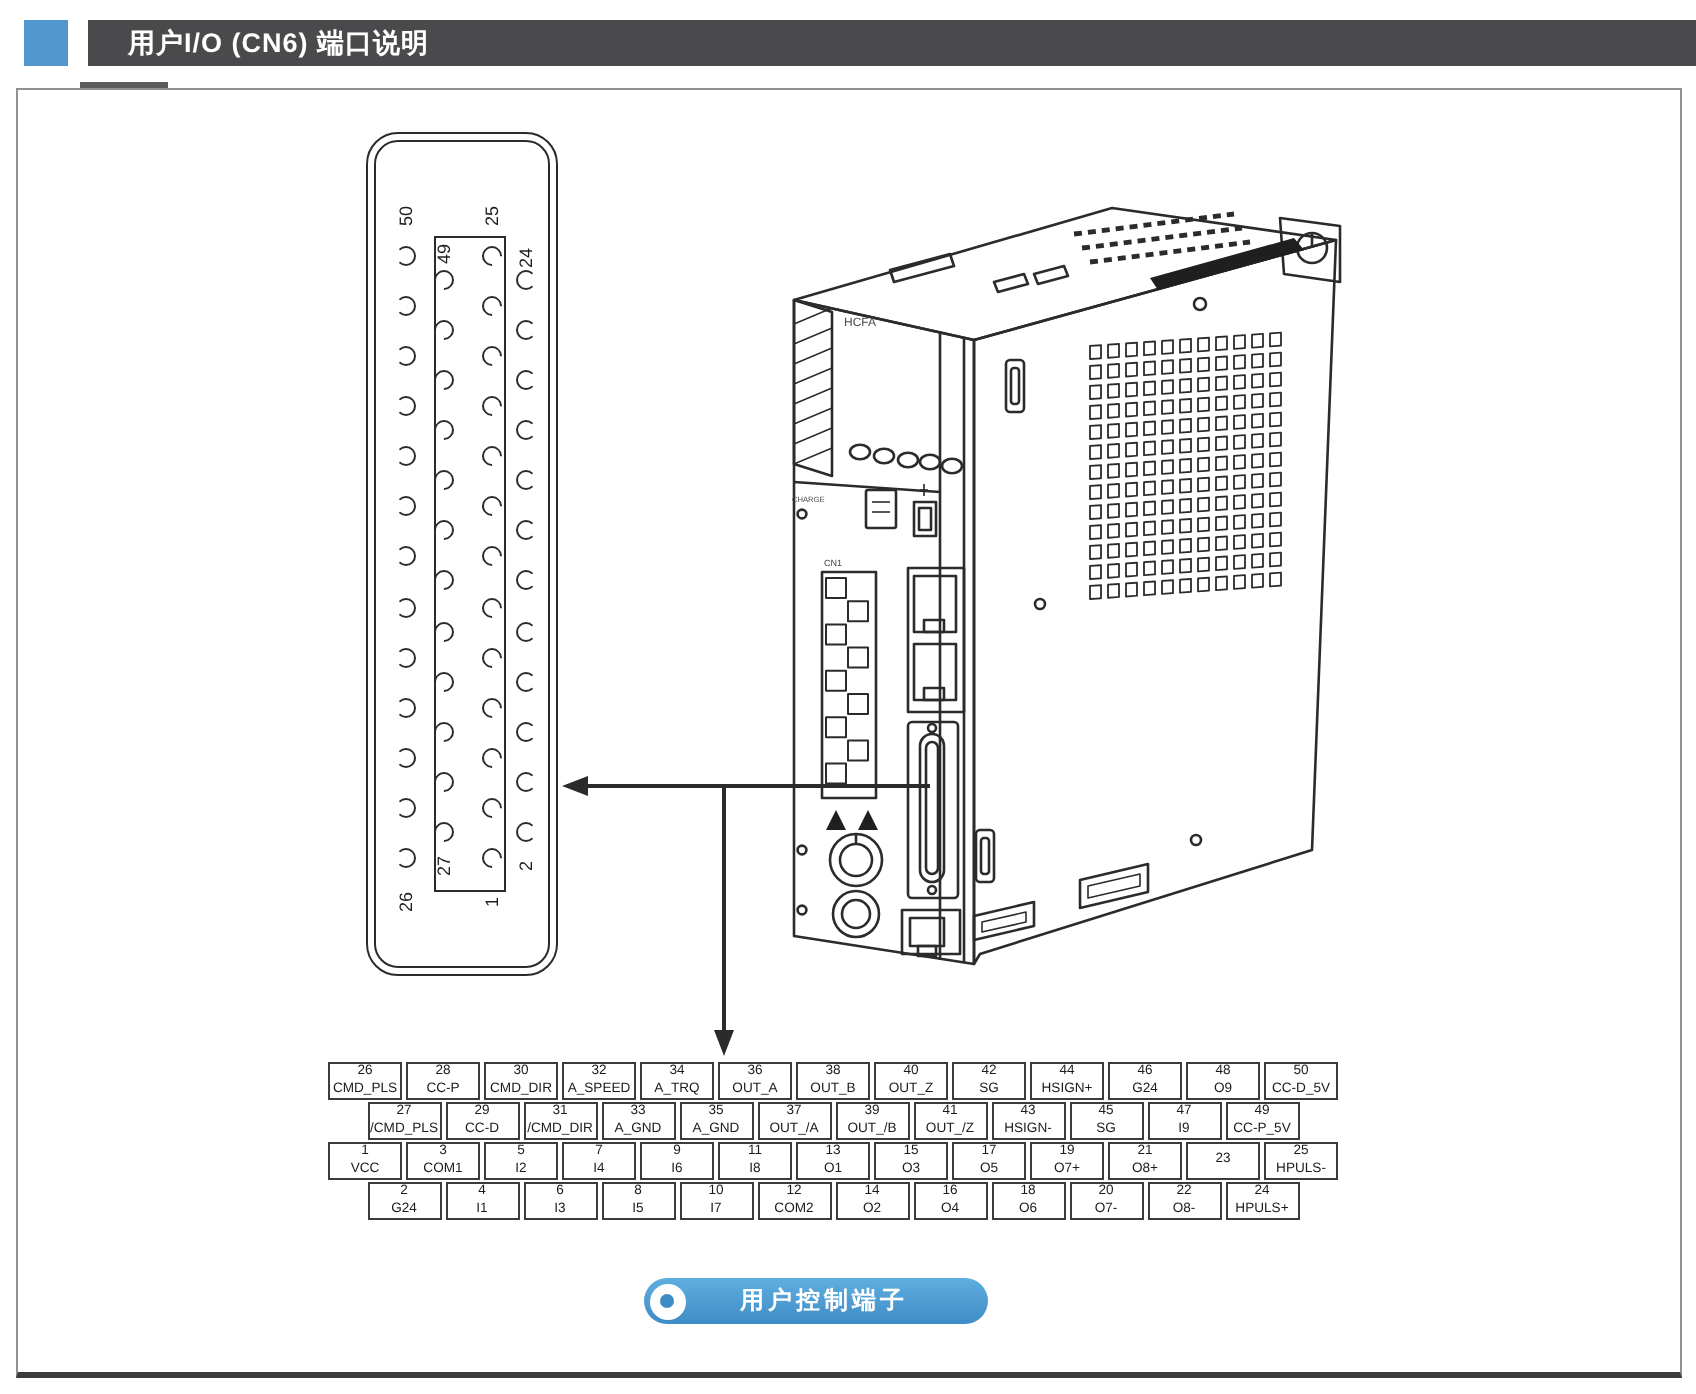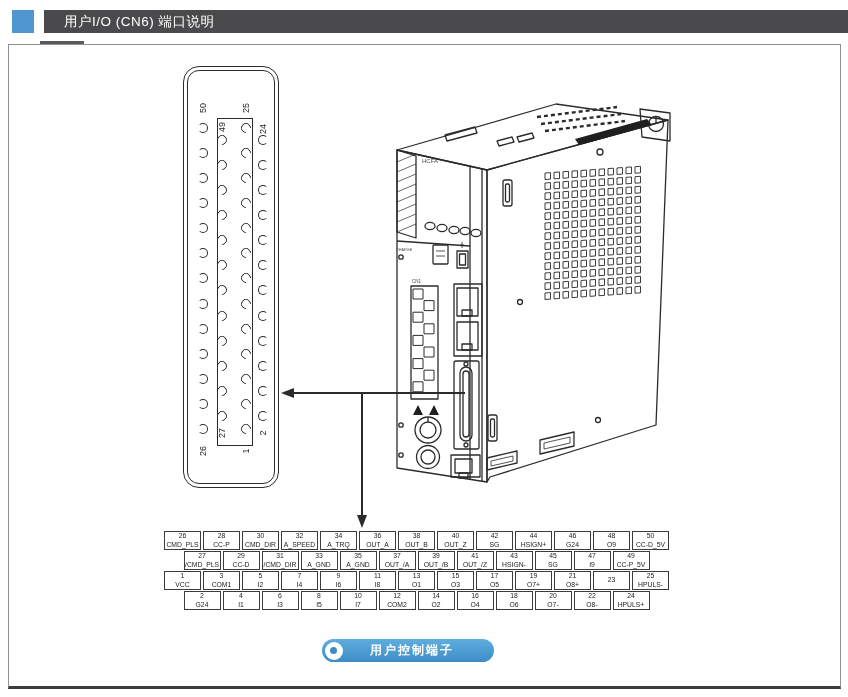--- a/index.html
+++ b/index.html
@@ -3,21 +3,21 @@
 <meta charset="utf-8">
 <style>
   html,body{margin:0;padding:0;}
   body{
     width:848px;height:697px;position:relative;background:#fff;overflow:hidden;
     font-family:"Liberation Sans","DejaVu Sans",sans-serif;color:#222;
   }
   
   .accent-square{position:absolute;left:12px;top:10px;width:22px;height:23px;background:#4F97CE;}
   .title-bar{position:absolute;left:44px;top:10px;right:0;height:23px;background:#4A4A4C;color:#fff;
-    display:flex;align-items:center;padding-left:20px;font-size:13.5px;font-weight:normal;letter-spacing:.5px;}
+    display:flex;align-items:center;padding-left:20px;font-size:13.5px;font-weight:bold;letter-spacing:.5px;}
   .title-underline{position:absolute;left:40px;top:41px;width:44px;height:3px;background:#5a5a5a;}
   
   .content-box{position:absolute;left:8px;top:44px;width:831px;height:641px;
     border:1px solid #909090;border-bottom:3px solid #3c3c3c;background:#fff;}
   
   .plug{position:absolute;left:183px;top:66px;width:94px;height:420px;
     border:1.5px solid #2b2b2b;border-radius:16px;background:#fff;}
   .plug-inner{position:absolute;inset:3px;border:1px solid #2b2b2b;border-radius:12px;}
   .plug-mid{position:absolute;left:33px;top:51px;width:34px;height:326px;border:1px solid #2b2b2b;}
   .pin-col{position:absolute;display:flex;flex-direction:column;justify-content:space-between;width:10px;}

